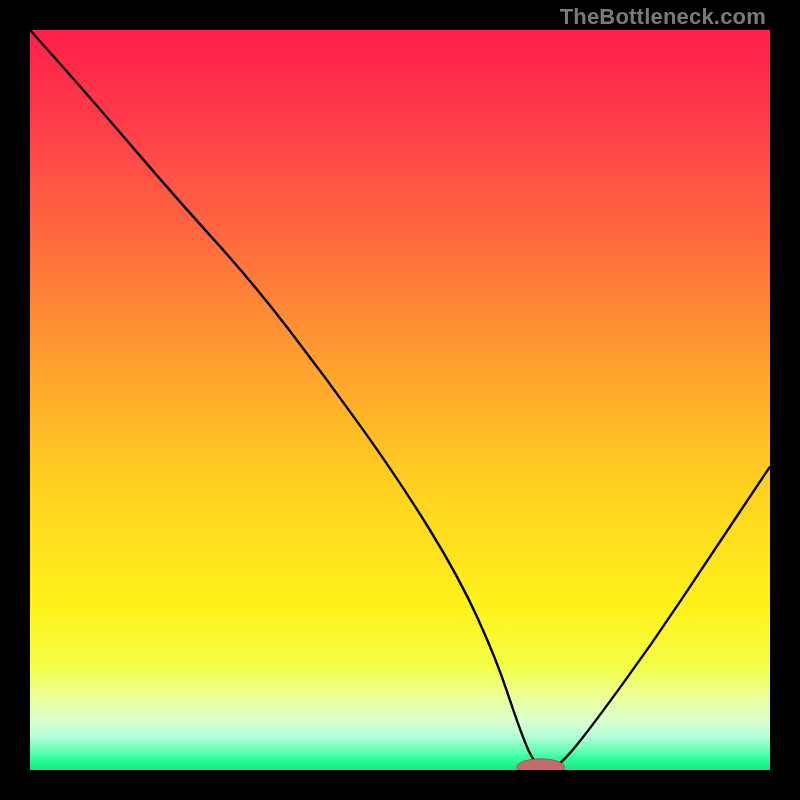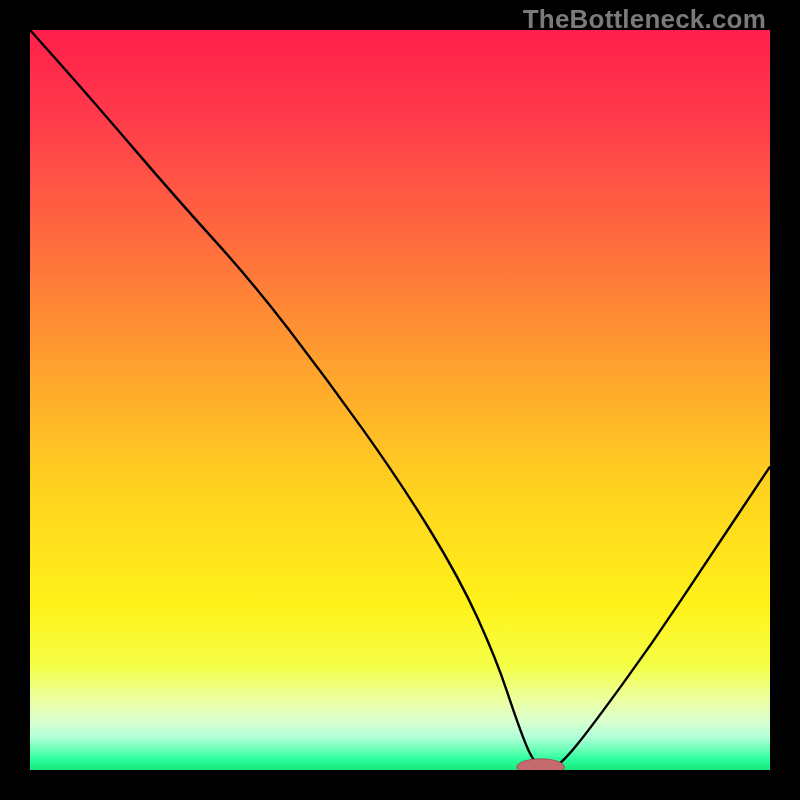--- a/index.html
+++ b/index.html
@@ -22,21 +22,21 @@
     top: 30px;
     width: 740px;
     height: 740px;
     overflow: hidden;
   }
   .watermark {
     position: absolute;
     top: 4px;
     right: 34px;
     color: #7a7a7a;
-    font-size: 26px;
+    font-size: 22px;
     font-weight: 600;
     letter-spacing: 0.2px;
     text-align: right;
   }
   svg { display: block; }
 </style>
 </head>
 <body>
 
 <div class="frame">

